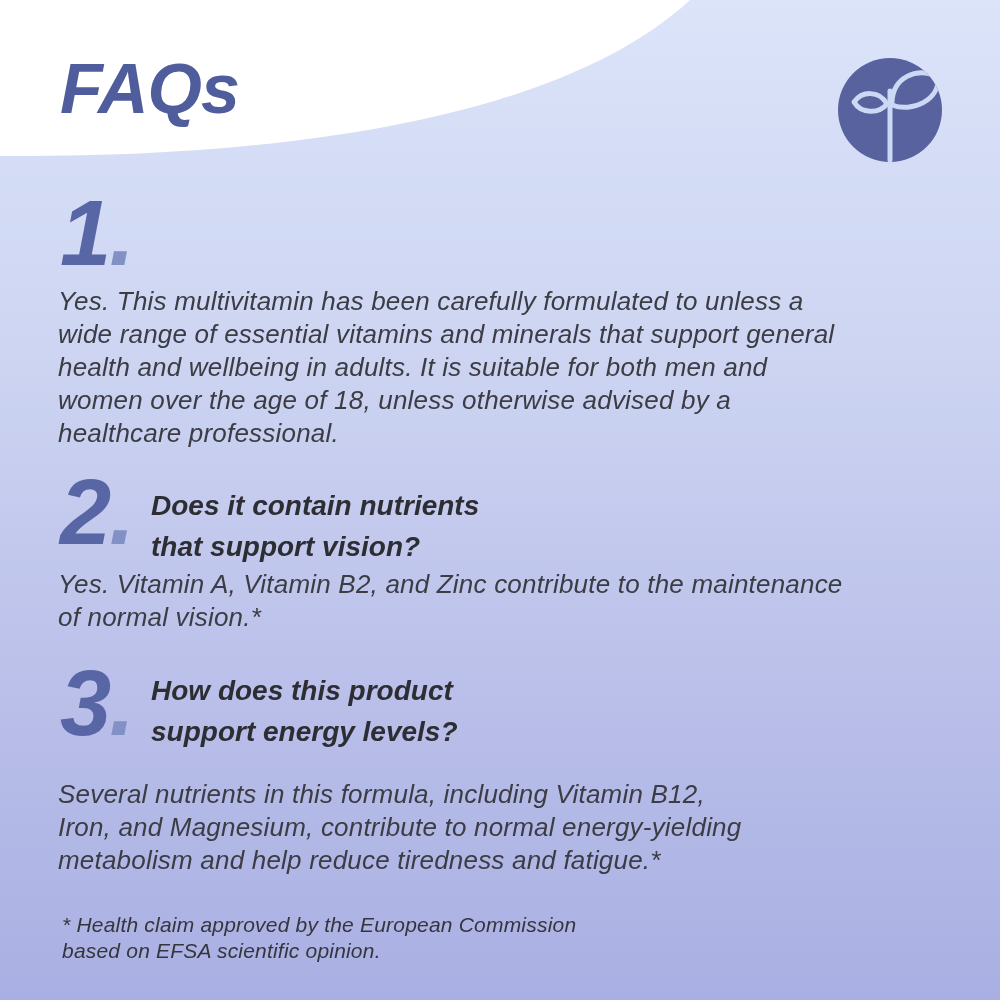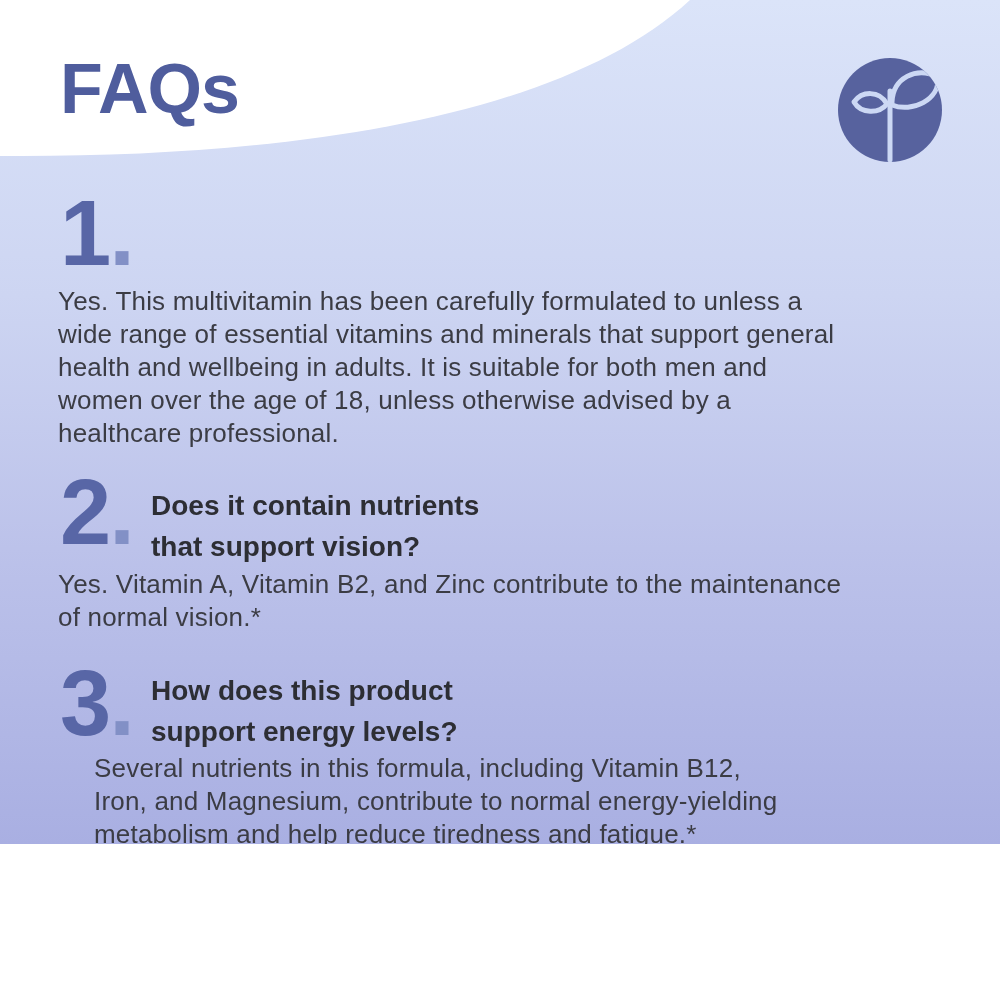--- a/index.html
+++ b/index.html
@@ -1,22 +1,23 @@
 <!DOCTYPE html>
 <html><head>
 <meta charset="utf-8">
 <style>
   html, body { margin: 0; padding: 0; }
   .canvas {
     position: relative;
     width: 1000px;
-    height: 844px;
+    height: 1000px;
     overflow: hidden;
     background: linear-gradient(180deg, #dbe4f9 0%, #cdd5f2 35%, #bcc2ea 65%, #a9afe2 100%);
     font-family: "Liberation Sans", sans-serif;
+    font-style: italic;
   }
   .wave {
     position: absolute;
     top: 0; left: 0;
     display: block;
   }
   .title {
     position: absolute;
     left: 60px; top: 54px;
     font-size: 70px;
@@ -59,21 +60,21 @@
     position: absolute;
     left: 58px;
     font-size: 26px;
     line-height: 33px;
     color: #3b3c44;
     white-space: pre-line;
     letter-spacing: 0.2px;
   }
   .q-body.b1 { top: 285px; }
   .q-body.b2 { top: 568px; }
-  .q-body.b3 { top: 752px; margin-left: 36px; }
+  .q-body.b3 { top: 778px; }
   .footnote {
     position: absolute;
     left: 62px; top: 912px;
     font-size: 21px;
     line-height: 26px;
     color: #35363d;
     white-space: pre-line;
     letter-spacing: 0.2px;
   }
 </style>
@@ -115,14 +116,16 @@
   <div class="q-body b2">Yes. Vitamin A, Vitamin B2, and Zinc contribute to the maintenance
 of normal vision.*</div>
 
   <div class="q-num n3"><span>3</span><span class="dot">.</span></div>
   <div class="q-heading h3">How does this product
 support energy levels?</div>
   <div class="q-body b3">Several nutrients in this formula, including Vitamin B12,
 Iron, and Magnesium, contribute to normal energy-yielding
 metabolism and help reduce tiredness and fatigue.*</div>
 
+  <div class="footnote">* Health claim approved by the European Commission
+based on EFSA scientific opinion.</div>
 
 </div>
 
 </body></html>

